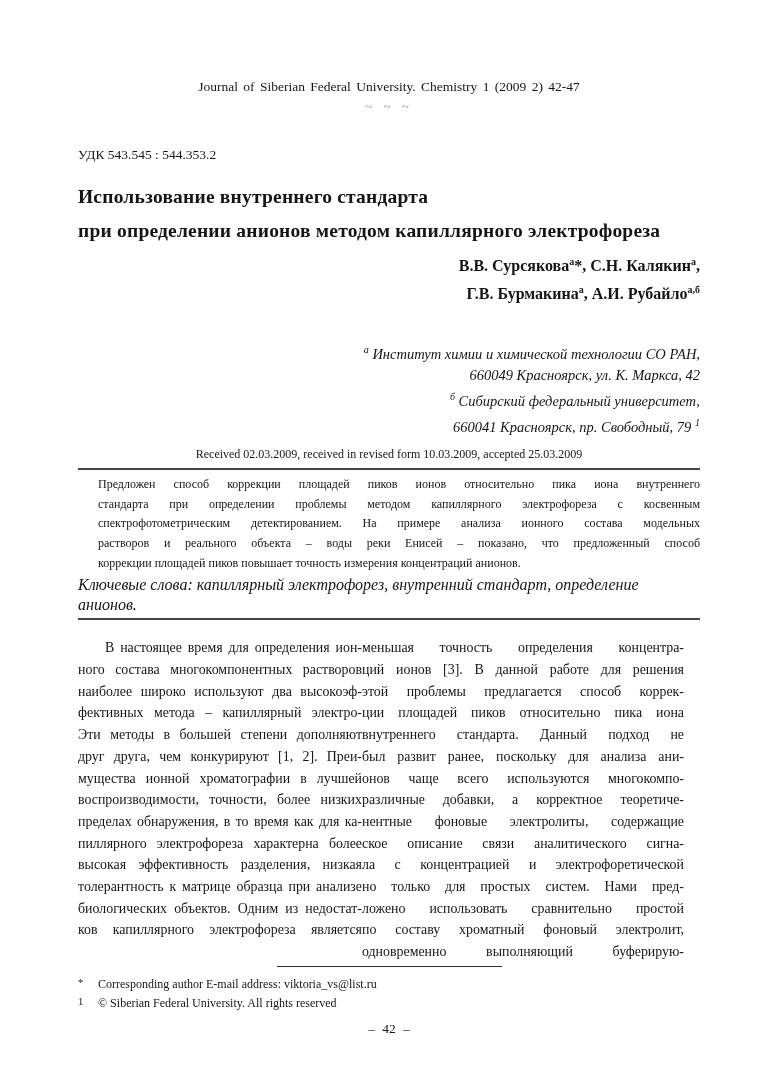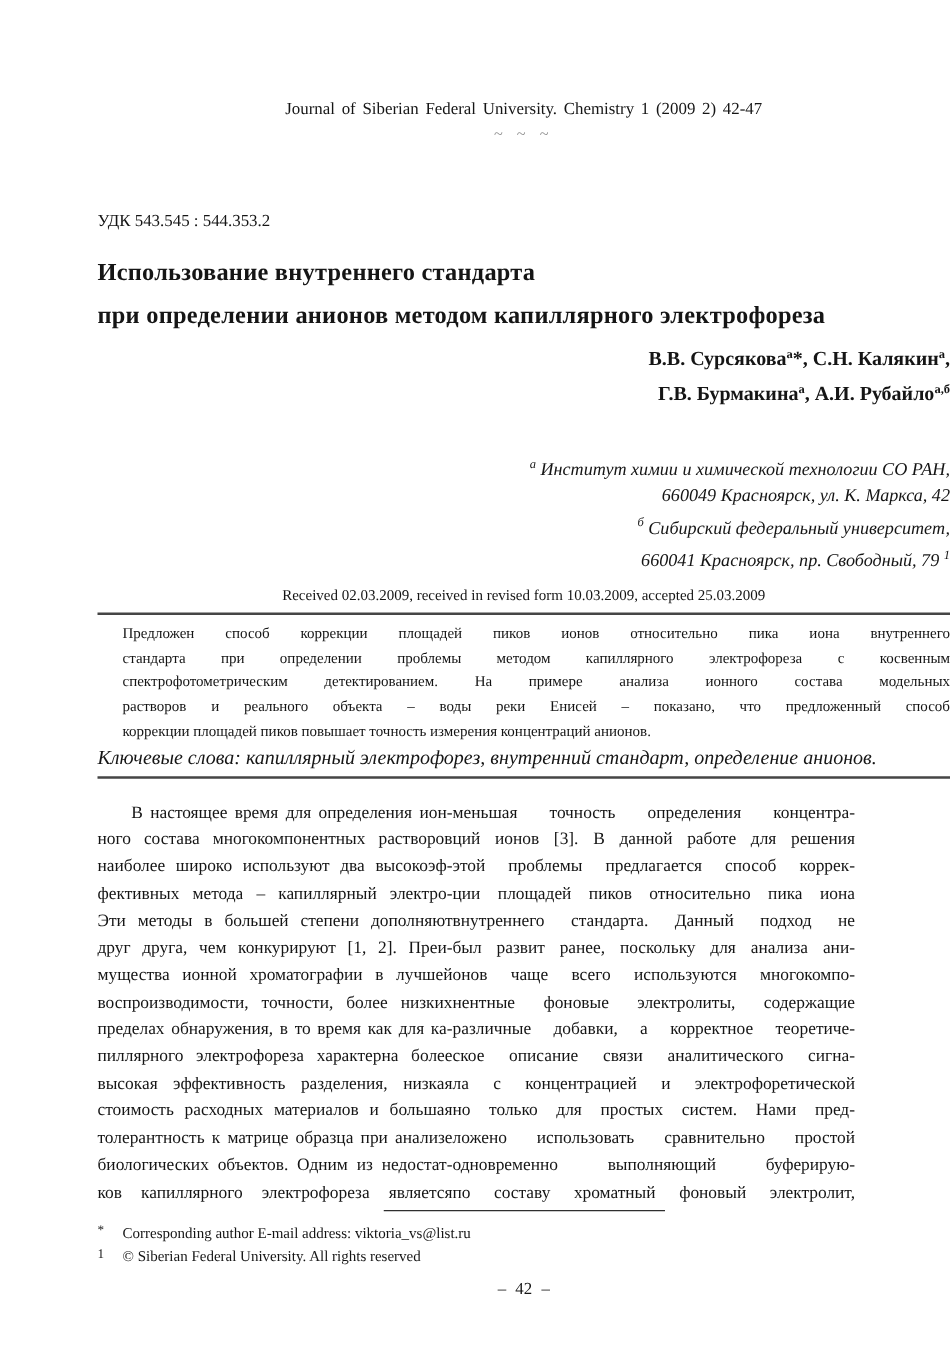--- a/index.html
+++ b/index.html
@@ -6,38 +6,38 @@
   .page {
     position: relative;
     width: 760px;
     height: 1080px;
     margin: 0 auto;
     background: #ffffff;
     font-family: "Liberation Serif", "DejaVu Serif", serif;
     color: #151515;
     overflow: hidden;
   }
-  .content { padding-left: 78px; }
+  .content { padding-left: 78px; padding-right: 60px; }
 
   .journal-header {
     margin-top: 79px;
     text-align: center;
     font-size: 13.5px;
     line-height: 16px;
     word-spacing: 2px;
   }
   .ornament {
     margin-top: 4px;
     text-align: center;
     font-size: 13px;
     line-height: 15px;
     color: #8f8f8f;
     letter-spacing: 4px;
   }
-  .udk { margin-top: 54px; font-size: 13.5px; line-height: 17px; }
+  .udk { margin-top: 32px; font-size: 13.5px; line-height: 17px; }
 
   .title {
     margin: 17px 0 0 0;
     font-size: 19.5px;
     font-weight: 700;
     line-height: 33.5px;
     letter-spacing: 0.2px;
   }
   .title div { white-space: nowrap; }
 
@@ -168,41 +168,40 @@
         <div class="jline">ного состава многокомпонентных растворов</div>
         <div class="jline">наиболее широко используют два высокоэф-</div>
         <div class="jline">фективных метода – капиллярный электро-</div>
         <div class="jline">Эти методы в большей степени дополняют</div>
         <div class="jline">друг друга, чем конкурируют [1, 2]. Преи-</div>
         <div class="jline">мущества ионной хроматографии в лучшей</div>
         <div class="jline">воспроизводимости, точности, более низких</div>
         <div class="jline">пределах обнаружения, в то время как для ка-</div>
         <div class="jline">пиллярного электрофореза характерна более</div>
         <div class="jline">высокая эффективность разделения, низкая</div>
-        <div class="jline">стоимость расходных материалов и большая</div>
         <div class="jline">толерантность к матрице образца при анализе</div>
         <div class="jline">биологических объектов. Одним из недостат-</div>
         <div class="jline">ков капиллярного электрофореза является</div>
       </div>
       <div class="col-right">
         <div class="jline">меньшая точность определения концентра-</div>
         <div class="jline">ций ионов [3]. В данной работе для решения</div>
         <div class="jline">этой проблемы предлагается способ коррек-</div>
         <div class="jline">ции площадей пиков относительно пика иона</div>
         <div class="jline">внутреннего стандарта. Данный подход не</div>
         <div class="jline">был развит ранее, поскольку для анализа ани-</div>
         <div class="jline">онов чаще всего используются многокомпо-</div>
+        <div class="jline">различные добавки, а корректное теоретиче-</div>
         <div class="jline">нентные фоновые электролиты, содержащие</div>
-        <div class="jline">различные добавки, а корректное теоретиче-</div>
         <div class="jline">ское описание связи аналитического сигна-</div>
         <div class="jline">ла с концентрацией и электрофоретической</div>
         <div class="jline">но только для простых систем. Нами пред-</div>
         <div class="jline">ложено использовать сравнительно простой</div>
+        <div class="jline">по составу хроматный фоновый электролит,</div>
         <div class="jline">одновременно выполняющий буферирую-</div>
-        <div class="jline">по составу хроматный фоновый электролит,</div>
       </div>
     </div>
 
     <hr class="footnote-rule">
 
     <div class="footnotes">
       <div class="footnote-row">
         <span class="fn-marker">*</span>
         <span class="fn-text">Corresponding author E-mail address: viktoria_vs@list.ru</span>
       </div>

